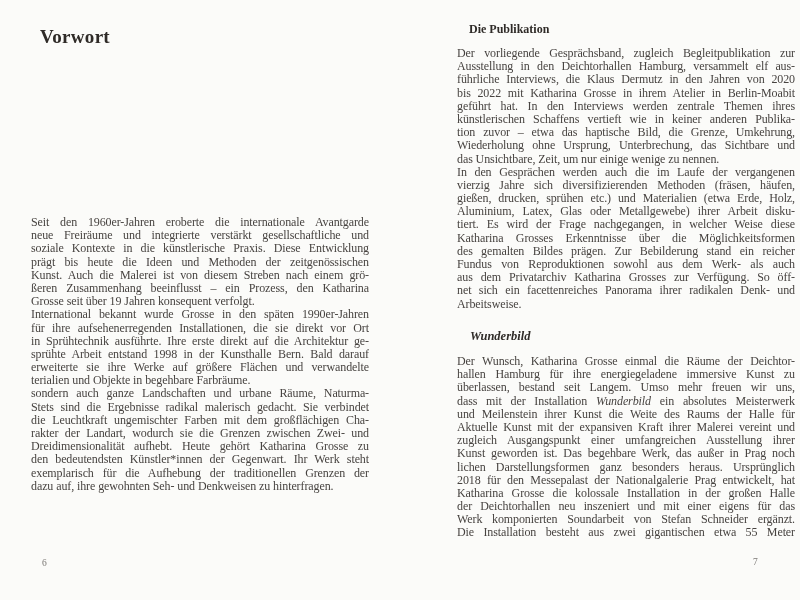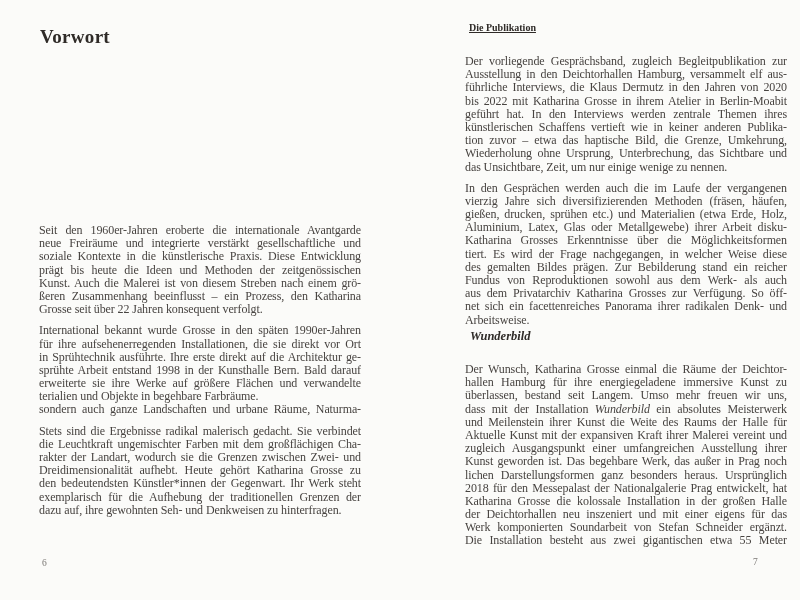--- a/index.html
+++ b/index.html
@@ -21,35 +21,34 @@
   .page.left  { left: 31px;  width: 338px; }
   .page.right { left: 457px; width: 338px; }
 
   .title {
     position: absolute; top: 26px; left: 9px; margin: 0;
     font-size: 19px; font-weight: bold; letter-spacing: 0.3px;
     color: var(--heading);
   }
   .heading {
     position: absolute; top: 22px; left: 12px; margin: 0;
-    font-size: 10px; font-weight: bold;
+    font-size: 12px; font-weight: bold;
     color: var(--heading);
-    text-decoration: underline;
   }
   .subheading {
     position: absolute; top: 329px; left: 13px; margin: 0;
     font-size: 12.5px; font-weight: bold; font-style: italic;
     color: var(--heading);
   }
   .textblock { position: absolute; left: 0; width: 338px; }
   .left-body   { top: 216px; }
   .right-body-1{ top: 47px; }
   .right-body-2{ top: 355px; }
 
-  .para { margin: 8px; }
+  .para { margin: 0; }
   .line {
     height: 13.2px; line-height: 13.2px;
     font-size: 12px; letter-spacing: -0.1px;
     color: var(--body);
     text-align: justify; text-align-last: justify;
     overflow: hidden; white-space: normal;
   }
   .line.end { text-align-last: left; }
   .line em { font-style: italic; }
 
@@ -68,21 +67,21 @@
   <section class="page left">
     <h1 class="title">Vorwort</h1>
     <div class="textblock left-body">
         <div class="para">
           <div class="line">Seit den 1960er-Jahren eroberte die internationale Avantgarde</div>
           <div class="line">neue Freiräume und integrierte verstärkt gesellschaftliche und</div>
           <div class="line">soziale Kontexte in die künstlerische Praxis. Diese Entwicklung</div>
           <div class="line">prägt bis heute die Ideen und Methoden der zeitgenössischen</div>
           <div class="line">Kunst. Auch die Malerei ist von diesem Streben nach einem grö-</div>
           <div class="line">ßeren Zusammenhang beeinflusst – ein Prozess, den Katharina</div>
-          <div class="line end">Grosse seit über 22 Jahren konsequent verfolgt.</div>
+          <div class="line end">Grosse seit über 19 Jahren konsequent verfolgt.</div>
         </div>
         <div class="para">
           <div class="line">International bekannt wurde Grosse in den späten 1990er-Jahren</div>
           <div class="line">für ihre aufsehenerregenden Installationen, die sie direkt vor Ort</div>
           <div class="line">in Sprühtechnik ausführte. Ihre erste direkt auf die Architektur ge-</div>
           <div class="line">sprühte Arbeit entstand 1998 in der Kunsthalle Bern. Bald darauf</div>
           <div class="line">erweiterte sie ihre Werke auf größere Flächen und verwandelte</div>
           <div class="line end">terialien und Objekte in begehbare Farbräume.</div>
           <div class="line">sondern auch ganze Landschaften und urbane Räume, Naturma-</div>
         </div>
@@ -111,22 +110,22 @@
           <div class="line">künstlerischen Schaffens vertieft wie in keiner anderen Publika-</div>
           <div class="line">tion zuvor – etwa das haptische Bild, die Grenze, Umkehrung,</div>
           <div class="line">Wiederholung ohne Ursprung, Unterbrechung, das Sichtbare und</div>
           <div class="line end">das Unsichtbare, Zeit, um nur einige wenige zu nennen.</div>
         </div>
         <div class="para">
           <div class="line">In den Gesprächen werden auch die im Laufe der vergangenen</div>
           <div class="line">vierzig Jahre sich diversifizierenden Methoden (fräsen, häufen,</div>
           <div class="line">gießen, drucken, sprühen etc.) und Materialien (etwa Erde, Holz,</div>
           <div class="line">Aluminium, Latex, Glas oder Metallgewebe) ihrer Arbeit disku-</div>
+          <div class="line">tiert. Es wird der Frage nachgegangen, in welcher Weise diese</div>
           <div class="line">Katharina Grosses Erkenntnisse über die Möglichkeitsformen</div>
-          <div class="line">tiert. Es wird der Frage nachgegangen, in welcher Weise diese</div>
           <div class="line">des gemalten Bildes prägen. Zur Bebilderung stand ein reicher</div>
           <div class="line">Fundus von Reproduktionen sowohl aus dem Werk- als auch</div>
           <div class="line">aus dem Privatarchiv Katharina Grosses zur Verfügung. So öff-</div>
           <div class="line">net sich ein facettenreiches Panorama ihrer radikalen Denk- und</div>
           <div class="line end">Arbeitsweise.</div>
         </div>
       </div>
     <h3 class="subheading">Wunderbild</h3>
     <div class="textblock right-body-2">
         <div class="para">

